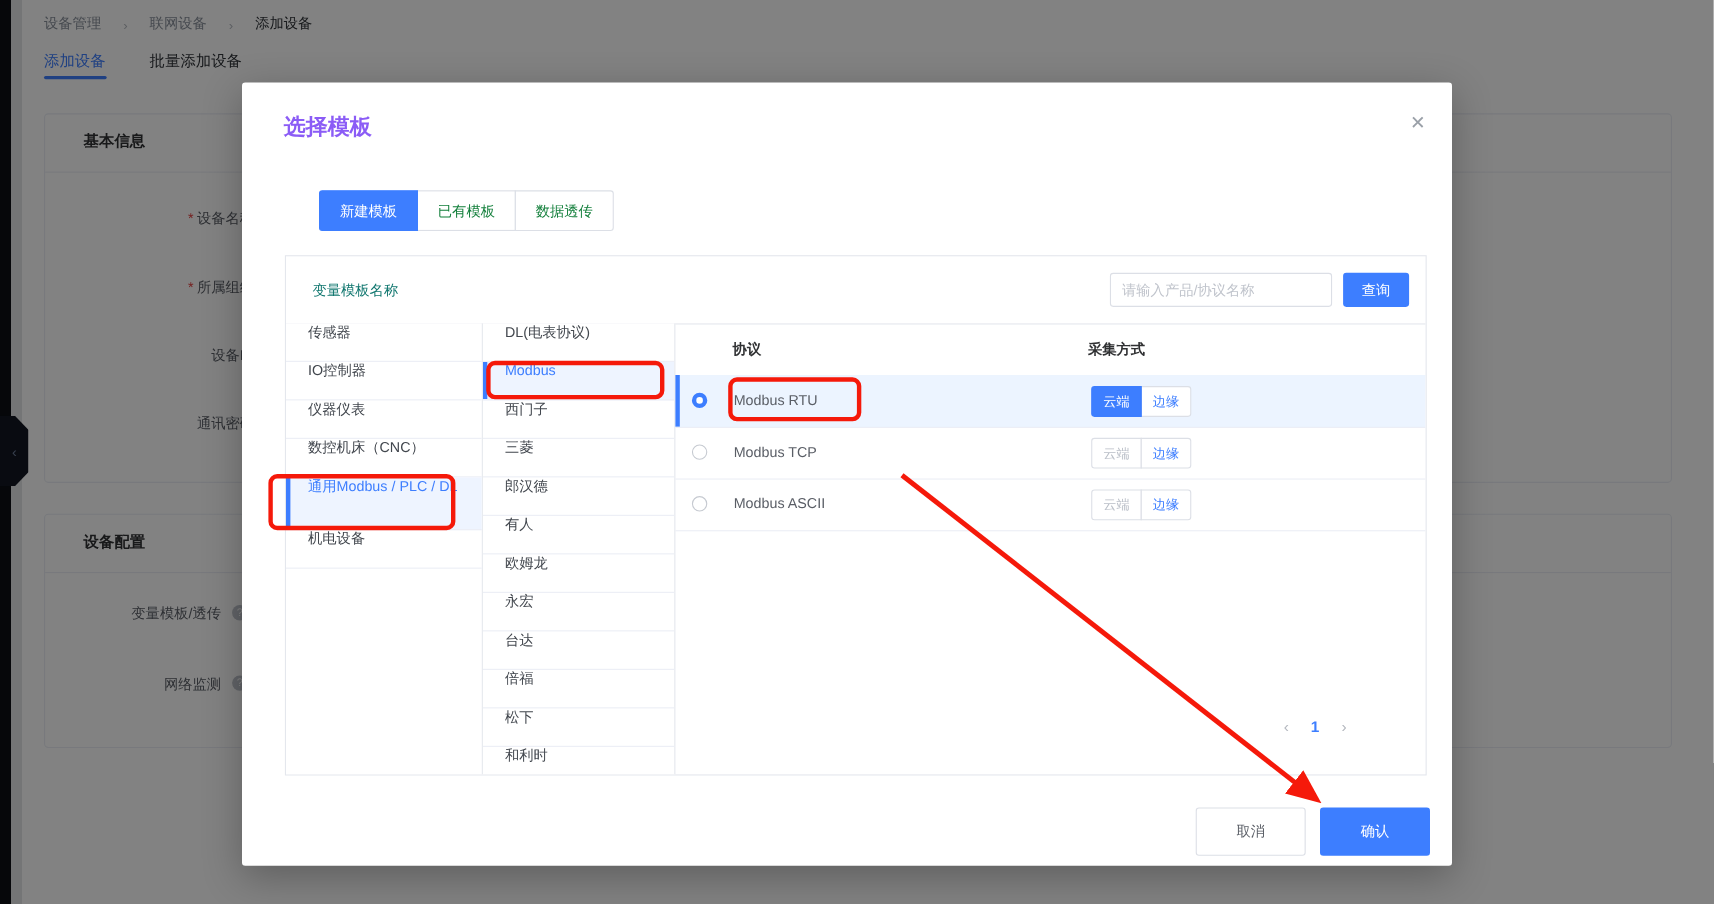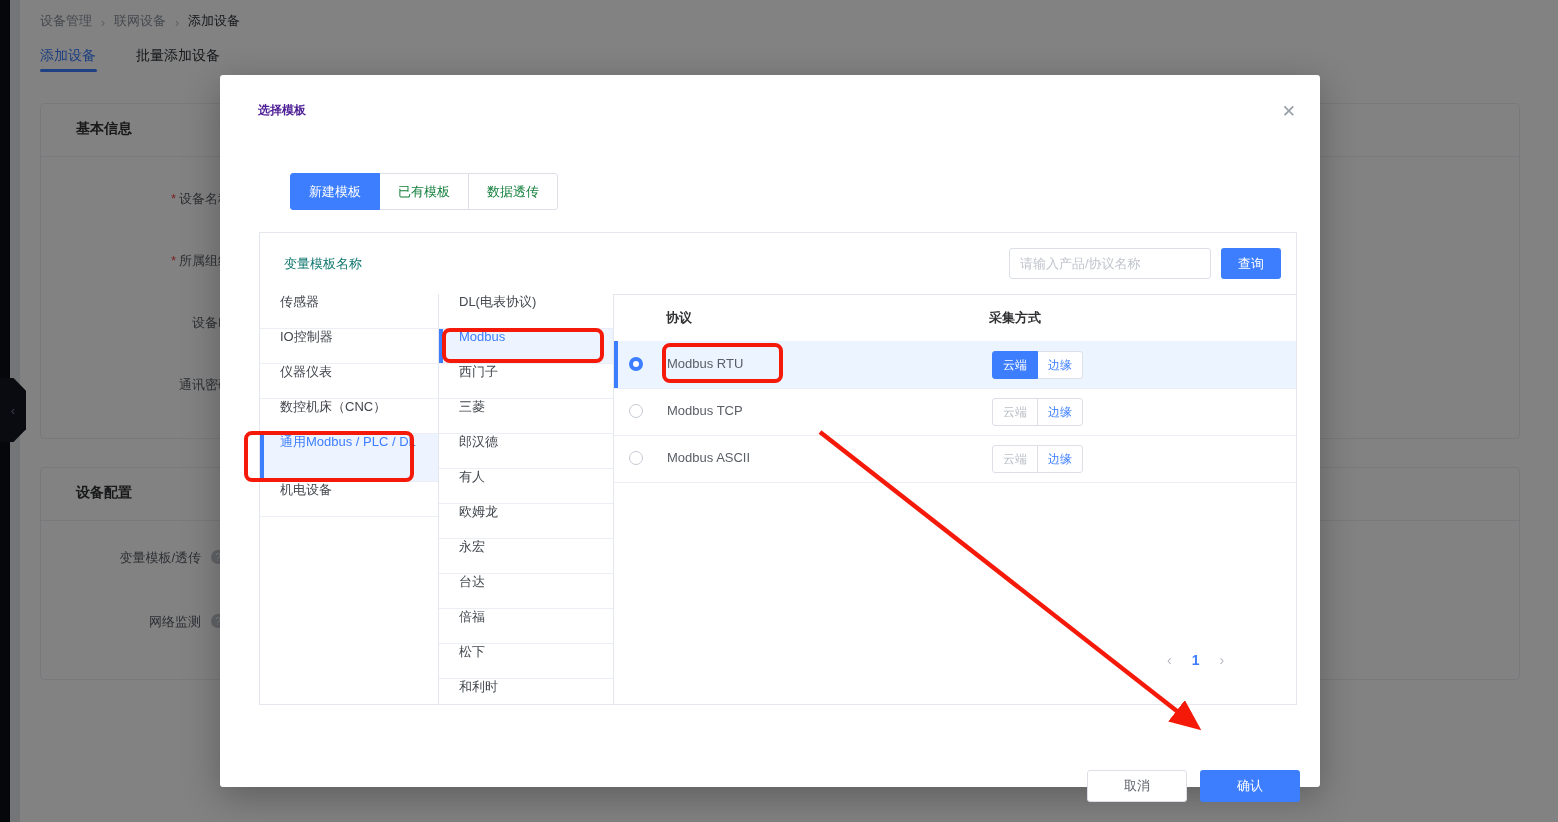--- a/index.html
+++ b/index.html
@@ -8,21 +8,21 @@
        -webkit-font-smoothing:antialiased;color:#303133;}
   .abs{position:absolute;}
 
   
   #page-layer{position:absolute;inset:0;z-index:0;background:#fff;}
   .left-black{left:0;top:0;width:10px;height:822px;background:#0c0f15;}
   .left-sliver{left:10px;top:0;width:10px;height:822px;background:#e4e5e7;}
   .collapse-handle{left:0;top:378px;width:26px;height:64px;background:#131722;
       clip-path:polygon(0 0,52% 0,100% 20%,100% 80%,52% 100%,0 100%);
       display:flex;align-items:center;justify-content:center;color:#6c7d99;font-size:13px;}
-  .crumb{left:40px;top:12px;display:flex;gap:9px;font-size:13px;color:#8a919c;align-items:flex-end;}
+  .crumb{left:40px;top:12px;display:flex;gap:20px;font-size:13px;color:#8a919c;align-items:flex-end;}
   .crumb .cur{color:#2f3338;}
   .crumb .sep{color:#b3b8bf;font-size:12px;}
   .ptab{top:47px;font-size:14px;}
   .ptab-underline{left:40px;top:69px;width:57px;height:3px;background:#3d7eff;border-radius:2px;}
   .card{background:#fff;border:1px solid #ebeef5;border-radius:4px;}
   .card-title{position:absolute;left:35px;top:16px;font-size:14px;font-weight:600;color:#303133;}
   .card-divider{position:absolute;left:0;right:0;top:52px;height:1px;background:#ebeef5;}
   .bg-label{position:absolute;left:50px;width:140px;text-align:right;font-size:13px;color:#5a5e66;}
   .req{color:#e64545;margin-right:3px;}
   .bg-val{position:absolute;left:205px;font-size:13px;color:#5a5e66;white-space:nowrap;}
@@ -33,21 +33,21 @@
   .blue-box{position:absolute;left:200px;width:140px;height:36px;border:1px solid #3d7eff;border-radius:3px;background:#fff;}
   .toggle{position:absolute;left:200px;width:42px;height:20px;border-radius:10px;background:#dcdfe6;}
   .toggle .knob{position:absolute;left:2px;top:2px;width:16px;height:16px;border-radius:50%;background:#fff;}
 
   
   #mask{position:absolute;inset:0;background:rgba(0,0,0,0.49);z-index:10;}
 
   
   #modal{position:absolute;left:220px;top:75px;width:1100px;height:712px;background:#fff;
          border-radius:3px;box-shadow:0 10px 36px rgba(0,0,0,.28);z-index:20;}
-  .m-title{left:38px;top:27px;font-size:12px;font-weight:600;color:#4c1d95;}
+  .m-title{left:38px;top:27px;font-size:20px;font-weight:600;color:#8b5cf6;}
   .m-close{right:24px;top:28px;font-size:17px;color:#9aa0a8;cursor:pointer;line-height:1;}
   .seg-group{left:39px;top:98px;display:flex;padding-left:31px;}
   .seg{height:37px;min-width:90px;box-sizing:border-box;border:1px solid #dcdfe6;background:#fff;
        display:flex;align-items:center;justify-content:center;font-size:13px;color:#15803d;margin-left:-1px;}
   .seg:first-child{margin-left:0;border-radius:3px 0 0 3px;}
   .seg:last-child{border-radius:0 3px 3px 0;}
   .seg.active{background:#3d7eff;border-color:#3d7eff;color:#fff;z-index:1;}
   .content-box{left:39px;top:157px;width:1038px;height:473px;border:1px solid #e4e7ed;box-sizing:border-box;overflow:hidden;}
   .name-row{position:absolute;left:0;right:0;top:0;height:61px;border-bottom:1px solid #e4e7ed;}
   .name-label{position:absolute;left:24px;top:22px;font-size:13px;color:#0f766e;}
@@ -80,22 +80,22 @@
   .mini-group{position:absolute;left:378px;top:10px;display:flex;}
   .mini{height:28px;width:46px;box-sizing:border-box;border:1px solid #dcdfe6;background:#fff;font-size:12px;
         display:flex;align-items:center;justify-content:center;margin-left:-1px;}
   .mini:first-child{margin-left:0;border-radius:3px 0 0 3px;}
   .mini:last-child{border-radius:0 3px 3px 0;}
   .mini.fill{background:#3d7eff;border-color:#3d7eff;color:#fff;z-index:1;}
   .mini.blue{color:#3d7eff;}
   .mini.mute{color:#b9bec7;}
   .pager{left:947px;top:577px;display:flex;align-items:center;gap:20px;font-size:14px;color:#b4b8bf;}
   .pager .pg{color:#3d7eff;font-weight:600;}
-  .foot-btn{position:absolute;top:659px;width:100px;height:32px;border-radius:3px;font-size:13px;
-            display:flex;align-items:center;justify-content:center;box-sizing:border-box;cursor:pointer;margin-top:36px;}
+  .foot-btn{position:absolute;top:659px;width:100px;height:44px;border-radius:3px;font-size:13px;
+            display:flex;align-items:center;justify-content:center;box-sizing:border-box;cursor:pointer;}
   .btn-cancel{left:867px;border:1px solid #dcdfe6;background:#fff;color:#5a5e66;}
   .btn-confirm{left:980px;background:#3d7eff;color:#fff;}
 
   
   .anno{position:absolute;z-index:30;pointer-events:none;}
   .red-box{border:4px solid #f5190a;border-radius:8px;box-sizing:border-box;}
 </style>
 </head>
 <body>
 

